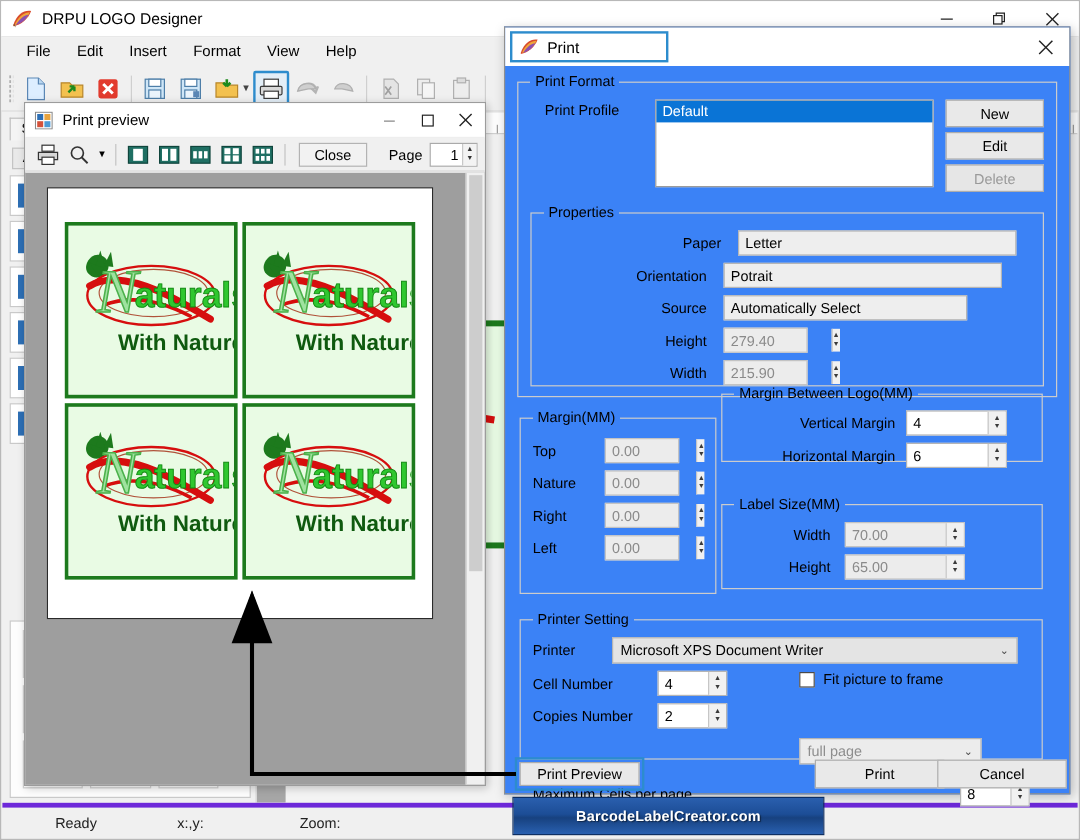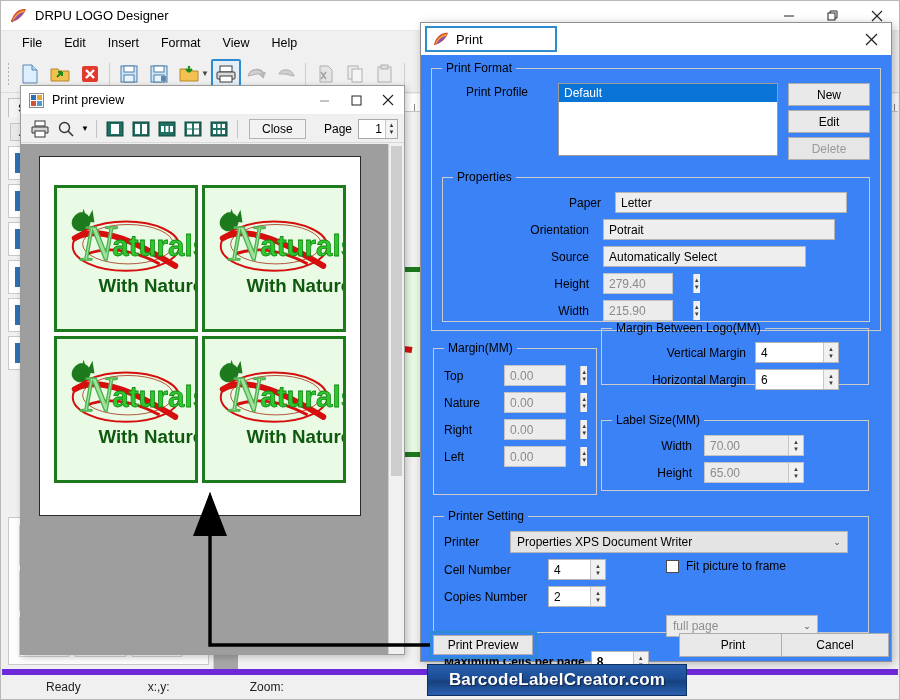--- a/index.html
+++ b/index.html
@@ -112,26 +112,26 @@
   .combo .cv { flex:1; }
   .combo .carr { width:20px; text-align:center; font-size:9px; color:#4a4a4a; }
   .combo.disabled { color:#8e8e8e; background:#ececec;margin-top:36px; }
 
   .cbx { width:13px; height:13px; border:1px solid #4a4a4a; background:#fff; display:inline-block; margin-right:7px; }
 
   
   #annotation { position:absolute; left:0; top:0; width:900px; height:700px; pointer-events:none; }
 
   
-  #statusbar { position:absolute; left:1px; right:1px; bottom:1px; height:29px; background:#f0f0f0; border-top:6px solid #6d28d9; display:flex; align-items:center; }
+  #statusbar { position:absolute; left:1px; right:1px; bottom:1px; height:29px; background:#f0f0f0; border-top:4px solid #6d28d9; display:flex; align-items:center; }
   #statusbar .st { font-size:12px; color:#222; }
   #watermark { position:absolute; left:427px; bottom:4px; width:260px; height:32px;
     background:linear-gradient(180deg,#2a5fae 0%,#1c4d96 45%,#17417f 55%,#2960b0 100%);
     border:1px solid #0e2f63; display:flex; align-items:center; justify-content:center; }
-  #watermark span { color:#fff; font-size:17px; font-weight:bold; letter-spacing:.2px;
+  #watermark span { color:#fff; font-size:12px; font-weight:bold; letter-spacing:.2px;
     text-shadow:1px 1px 1px rgba(0,0,0,.5); }
 </style>
 </head>
 <body>
 
 <div id="app-window">
 
   <div id="titlebar">
     <svg class="app-icon" viewBox="0 0 16 16">
       <path d="M1 13 C4 4, 10 1, 15 2 C13 8, 7 13, 1 14 Z" fill="#d94b2b"></path>
@@ -572,21 +572,21 @@
           <line x1="1" y1="1" x2="12" y2="12" stroke="#222" stroke-width="1.2"></line>
           <line x1="12" y1="1" x2="1" y2="12" stroke="#222" stroke-width="1.2"></line>
         </svg>
     </div>
   </div>
 
   <fieldset class="grp" style="position:absolute; left:10px; top:38px; width:450px; height:270px;">
     <legend>Print Format</legend>
 
     <div class="row" style="align-items:flex-start; margin-top:2px;">
-      <span class="lbl" style="width:92px; padding-top:2px; margin-left:24px;">Print Profile</span>
+      <span class="lbl" style="width:92px; padding-top:2px; margin-left:12px;">Print Profile</span>
       <div id="profile-list" style="max-width:258px;">
         <div id="profile-sel">Default</div>
       </div>
       <div style="margin-left:10px; display:flex; flex-direction:column; gap:4px;">
         <div class="btn" style="width:82px;">New</div>
         <div class="btn" style="width:82px;">Edit</div>
         <div class="btn disabled" style="width:82px;">Delete</div>
       </div>
     </div>
 
@@ -718,21 +718,21 @@
           </span>
       </div>
     </div>
   </fieldset>
 
   <fieldset class="grp" style="position:absolute; left:12px; top:486px; width:436px; height:124px;">
     <legend>Printer Setting</legend>
     <div class="row" style="margin-top:2px;">
       <span class="lbl" style="width:66px;">Printer</span>
       <div class="combo" style="width:338px;">
-        <span class="cv">Properties XPS Document Writer</span>
+        <span class="cv">Microsoft XPS Document Writer</span>
         <span class="carr">⌄</span>
       </div>
     </div>
 
     <div style="display:flex; margin-top:6px;">
       <div style="width:194px;">
         <div class="row">
           <span class="lbl" style="width:104px;">Cell Number</span>
           <div class="spin" style="width:58px;">
             <span class="v">4</span>
@@ -761,21 +761,21 @@
         </div>
         <div class="row" style="margin-left:28px;">
           <div class="combo disabled" style="width:152px;">
             <span class="cv">full page</span>
             <span class="carr">⌄</span>
           </div>
         </div>
       </div>
     </div>
 
-    <div class="row" style="margin:8px 0 16px 0; justify-content:flex-start;font-weight:bold;">
+    <div class="row" style="margin:8px 0 16px 0; justify-content:space-between;">
       <span class="lbl">Maximum Cells per page</span>
       <div class="spin" style="width:58px; margin-left:6px;">
         <span class="v">8</span>
         <span class="sbox">
             <i>▲</i>
             <i>▼</i>
           </span>
       </div>
     </div>
   </fieldset>

